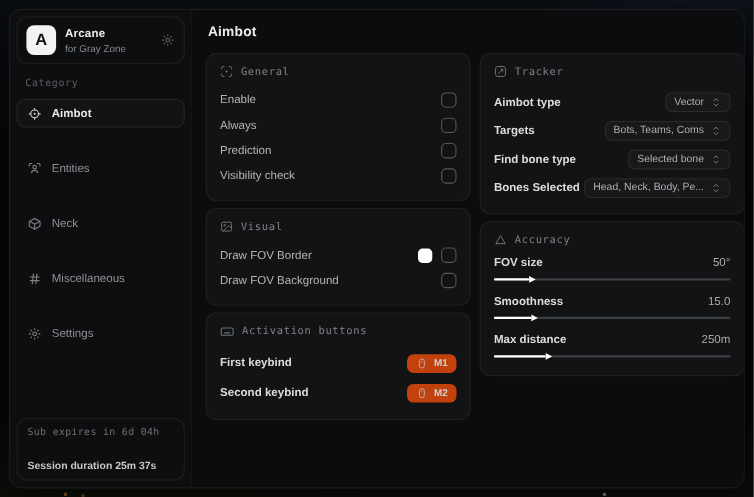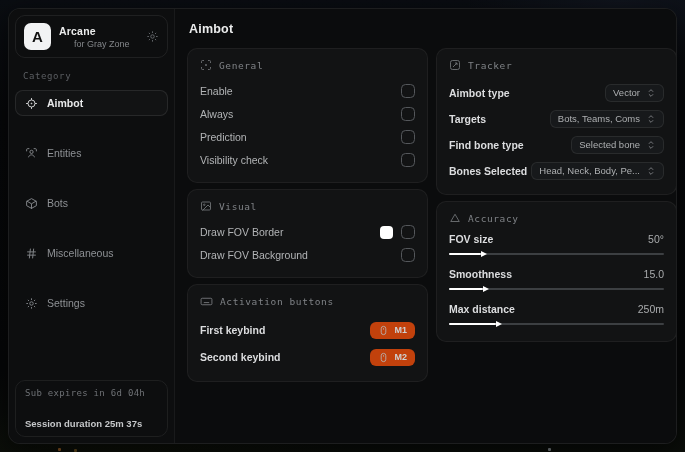--- a/index.html
+++ b/index.html
@@ -32,21 +32,21 @@
     border:1px solid rgba(255,255,255,0.08); border-radius:10px;
     padding:7px 8px; display:flex; align-items:center; gap:8px;
   }
   .app-logo {
     width:27px; height:27px; border-radius:7px; background:#f2f3f4;
     color:#111; font-weight:bold; font-size:15px;
     display:flex; align-items:center; justify-content:center; flex:0 0 27px;
   }
   .app-meta { flex:1; min-width:0; }
   .app-name { color:#eceded; font-size:10.5px; font-weight:bold; letter-spacing:.2px; }
-  .app-sub  { color:#84878b; font-size:9px; margin-top:2px;margin-left:15px; }
+  .app-sub  { color:#84878b; font-size:9px; margin-top:2px; }
   .app-gear { color:#64676b; display:flex; cursor:pointer; }
 
   .cat-label {
     color:#5c5f63; font-size:9px; letter-spacing:.6px;
     margin:13px 6px 9px 8px; font-family:"DejaVu Sans Mono", monospace;
   }
   .nav { display:flex; flex-direction:column; gap:5px; }
   .nav-item {
     display:flex; align-items:center; gap:9px; height:26px;
     padding:0 9px; border-radius:8px; color:#8e9195; font-size:10.5px;
@@ -185,21 +185,21 @@
         </span>
         <span>Entities</span>
       </div>
       <div class="nav-item">
         <span class="ic">
           <svg width="13" height="13" viewBox="0 0 24 24" fill="none" stroke="currentColor" stroke-width="1.8">
             <path d="M21 16V8l-9-5-9 5v8l9 5 9-5z"></path>
               <path d="M3.3 7.5 12 12.5l8.7-5M12 22V12.5"></path>
           </svg>
         </span>
-        <span>Bots</span>
+        <span>Neck</span>
       </div>
       <div class="nav-item">
         <span class="ic">
           <svg width="13" height="13" viewBox="0 0 24 24" fill="none" stroke="currentColor" stroke-width="1.8">
             <path d="M4 9h16M4 15h16M10 3 8 21M16 3l-2 18"></path>
           </svg>
         </span>
         <span>Miscellaneous</span>
       </div>
       <div class="nav-item">

